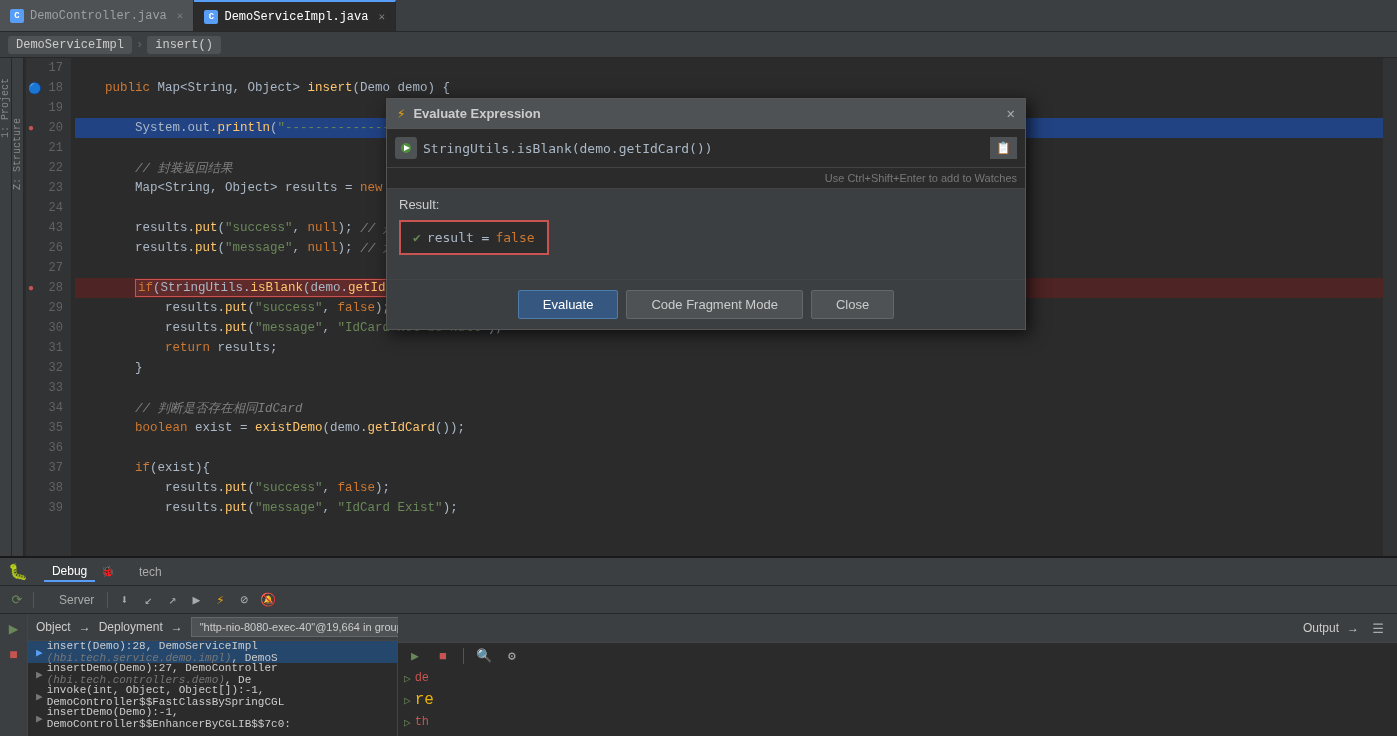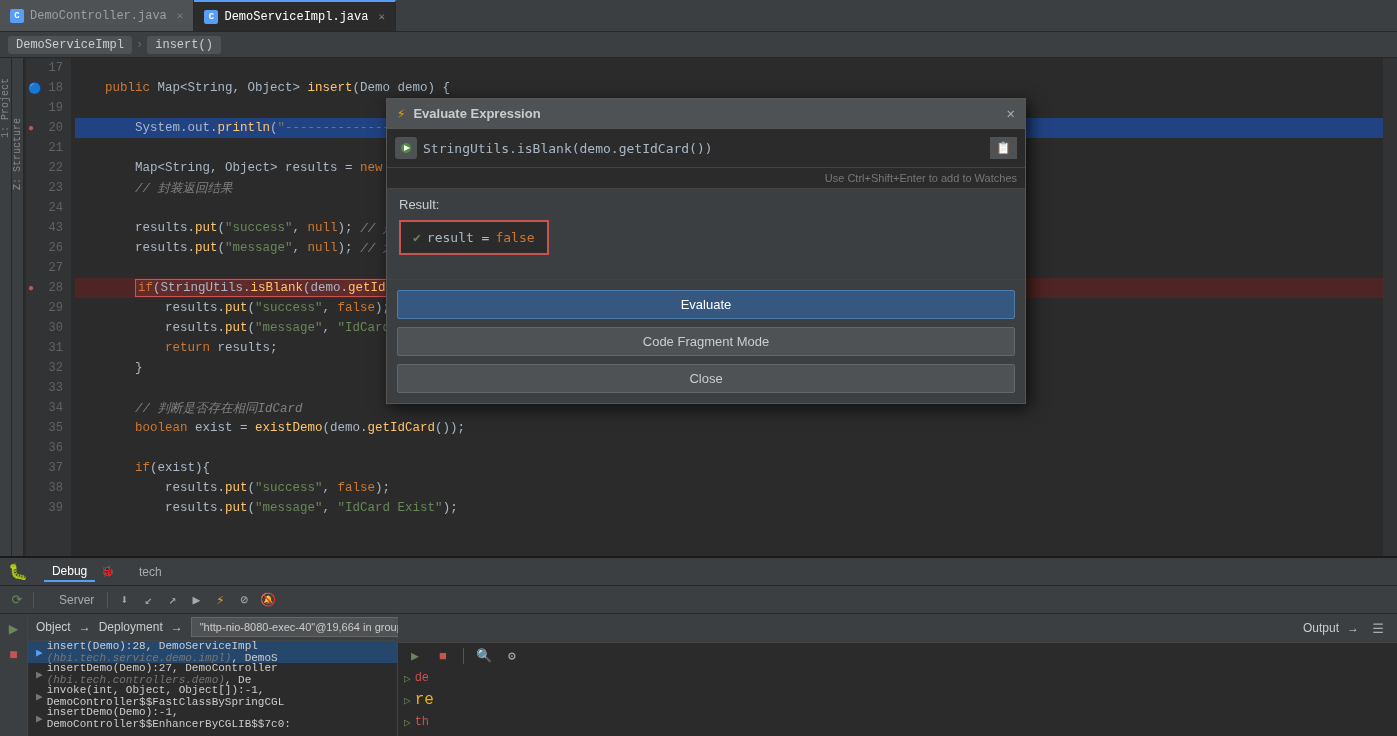--- a/index.html
+++ b/index.html
@@ -252,21 +252,20 @@
     }
     .eval-result-text { color: #a9b7c6; }
     .eval-result-val { color: #cc7832; }
     .eval-buttons {
       display: flex;
       justify-content: center;
       gap: 8px;
       padding: 10px;
       background: #3c3f41;
       border-top: 1px solid #444;
-      flex-direction: column;
     }
     .eval-btn {
       padding: 6px 24px;
       background: #4e5254;
       border: 1px solid #666;
       color: #ccc;
       cursor: pointer;
       font-family: Arial, sans-serif;
       font-size: 13px;
       border-radius: 2px;
@@ -521,24 +520,24 @@
         <div class="code-line"></div>
         <div class="code-line">
           <span class="kw">    public </span><span>Map&lt;String, Object&gt; </span><span class="fn">insert</span><span>(Demo demo) {</span>
         </div>
         <div class="code-line"></div>
         <div class="code-line highlighted">
           <span>        System.out.</span><span class="fn">println</span><span>(<span class="str">"---------------- Service Insert ----------------"</span>);</span>
         </div>
         <div class="code-line"></div>
         <div class="code-line">
+          <span class="comment">        // 封装返回结果</span>
+        </div>
+        <div class="code-line">
           <span>        Map&lt;String, Object&gt; results = </span><span class="kw">new </span><span>HashMap&lt;&gt;();  </span><span class="comment">results: s</span>
-        </div>
-        <div class="code-line">
-          <span class="comment">        // 封装返回结果</span>
         </div>
         <div class="code-line"></div>
         <div class="code-line">
           <span>        results.</span><span class="fn">put</span><span>(<span class="str">"success"</span>, </span><span class="kw">null</span><span>); </span><span class="comment">// 是否成功</span>
         </div>
         <div class="code-line">
           <span>        results.</span><span class="fn">put</span><span>(<span class="str">"message"</span>, </span><span class="kw">null</span><span>); </span><span class="comment">// 返回信息  results: size</span>
         </div>
         <div class="code-line"></div>
         <div class="code-line" style="background:#4e2424;position:relative;">

